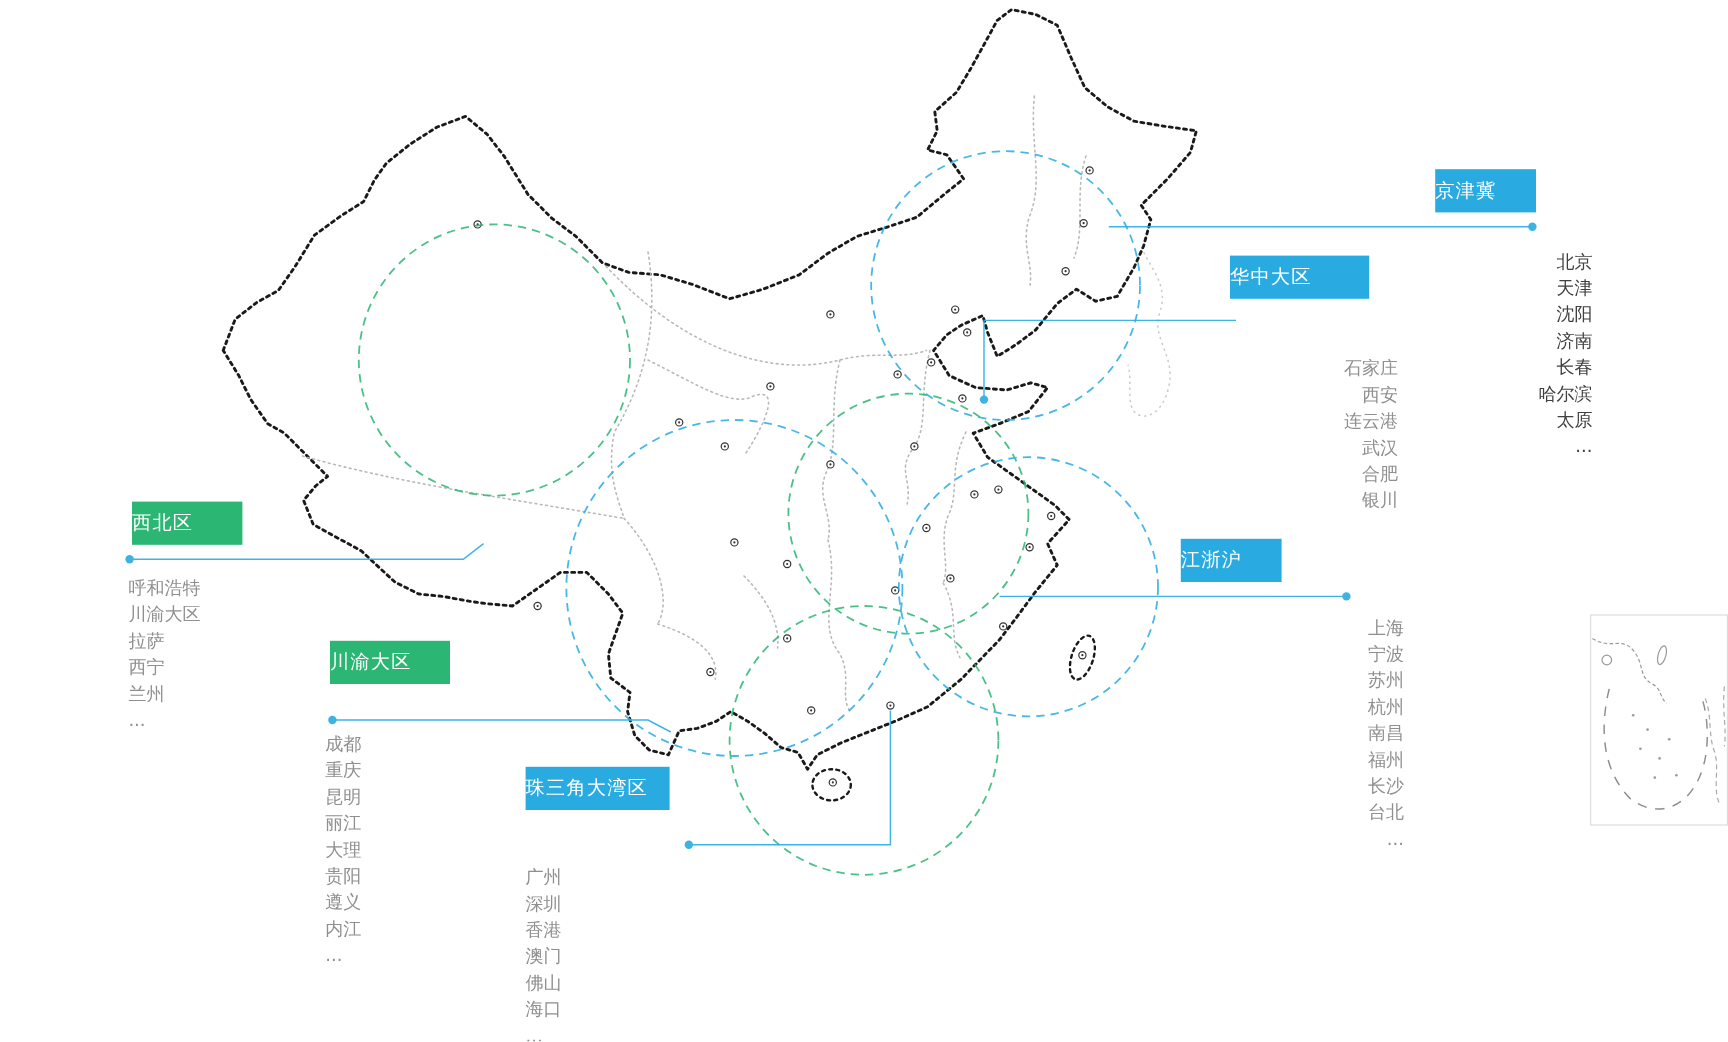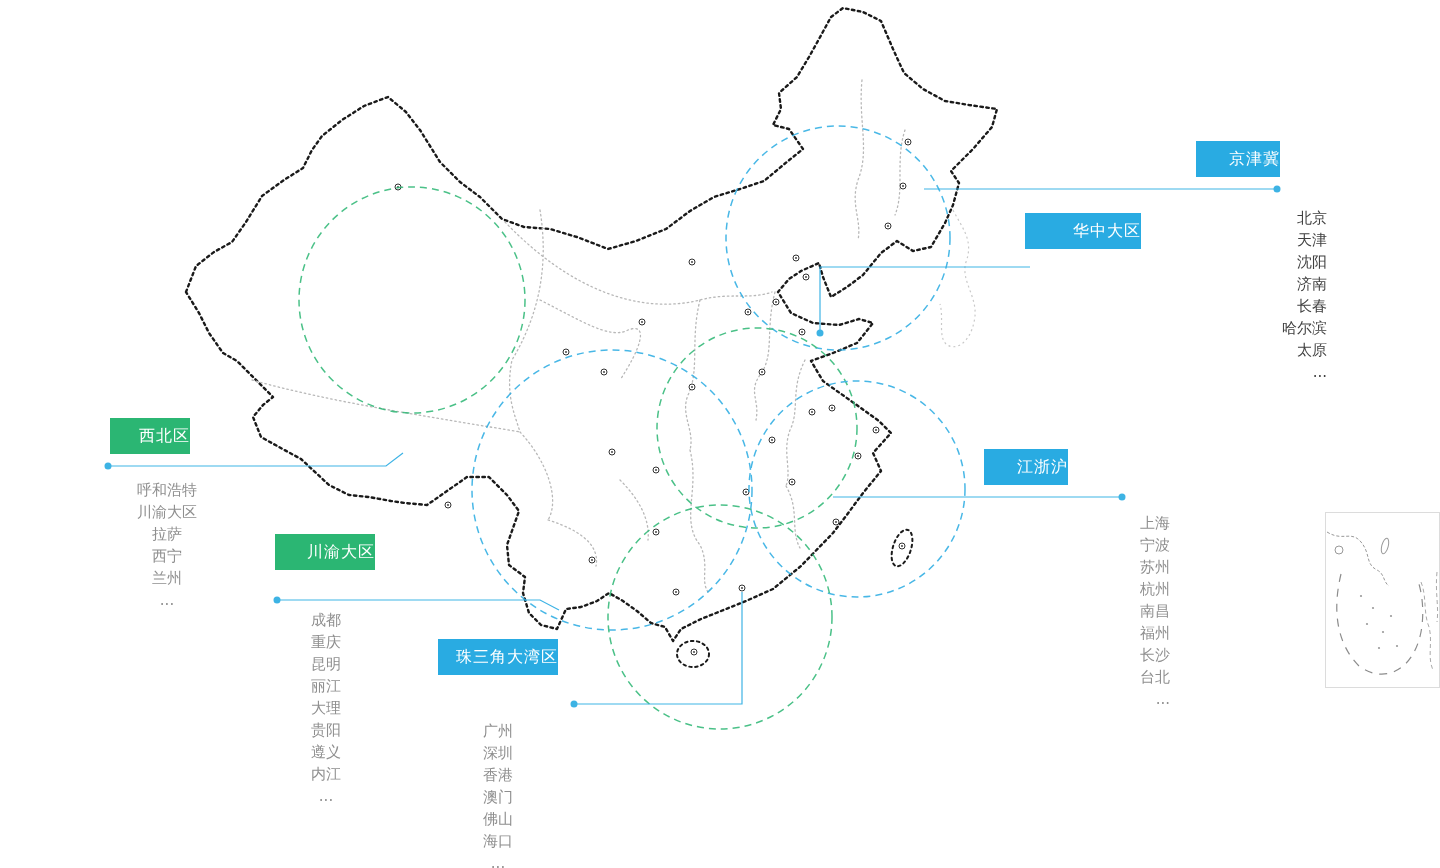--- a/index.html
+++ b/index.html
@@ -2,26 +2,26 @@
 <html><head>
 <meta charset="utf-8">
 <style>
   html,body{margin:0;padding:0;background:#fff;}
   .stage{
     position:relative;width:1440px;height:868px;background:#ffffff;
     overflow:hidden;font-family:"DejaVu Sans","Liberation Sans",sans-serif;
   }
   .stage svg{position:absolute;left:0;top:0;}
   .region-tag{
-    position:absolute;height:36px;display:flex;align-items:center;justify-content:flex-end;
+    position:absolute;height:36px;display:flex;align-items:center;justify-content:flex-start;
     color:#fff;font-size:16px;letter-spacing:1px;box-sizing:border-box;cursor:pointer;
   }
   .tag-blue{background:#29abe2;}
   .tag-green{background:#2bb673;}
-  .city-list{position:absolute;font-size:15px;line-height:22px;color:#8f8f8f;text-align:center;}
+  .city-list{position:absolute;font-size:15px;line-height:22px;color:#8f8f8f;}
   .city-list.center{text-align:right;}
   .city-list.dark{color:#404040;}
   .city{white-space:nowrap;}
 </style>
 </head>
 <body>
 
 <div class="stage">
 
   <svg width="1440" height="868" viewBox="0 0 1440 868">
@@ -167,21 +167,21 @@
       </g>
     </g>
   </svg>
 
   <div class="region-tag tag-blue" style="left:1196px;top:141px;width:84px">
     <span>京津冀</span>
   </div>
   <div class="region-tag tag-blue" style="left:1025px;top:213px;width:116px">
     <span>华中大区</span>
   </div>
-  <div class="region-tag tag-green" style="left:110px;top:418px;width:80px">
+  <div class="region-tag tag-green" style="left:110px;top:418px;width:92px">
     <span>西北区</span>
   </div>
   <div class="region-tag tag-blue" style="left:984px;top:449px;width:84px">
     <span>江浙沪</span>
   </div>
   <div class="region-tag tag-green" style="left:275px;top:534px;width:100px">
     <span>川渝大区</span>
   </div>
   <div class="region-tag tag-blue" style="left:438px;top:639px;width:120px">
     <span>珠三角大湾区</span>
@@ -189,20 +189,28 @@
 
   <div class="city-list center dark" style="left:1199px;top:207px;width:128px">
       <div class="city">北京</div>
       <div class="city">天津</div>
       <div class="city">沈阳</div>
       <div class="city">济南</div>
       <div class="city">长春</div>
       <div class="city">哈尔滨</div>
       <div class="city">太原</div>
       <div class="city">...</div>
+    </div>
+  <div class="city-list center" style="left:1045px;top:296px;width:120px">
+      <div class="city">石家庄</div>
+      <div class="city">西安</div>
+      <div class="city">连云港</div>
+      <div class="city">武汉</div>
+      <div class="city">合肥</div>
+      <div class="city">银川</div>
     </div>
   <div class="city-list" style="left:107px;top:479px;width:120px">
       <div class="city">呼和浩特</div>
       <div class="city">川渝大区</div>
       <div class="city">拉萨</div>
       <div class="city">西宁</div>
       <div class="city">兰州</div>
       <div class="city">...</div>
     </div>
   <div class="city-list center" style="left:1050px;top:512px;width:120px">

